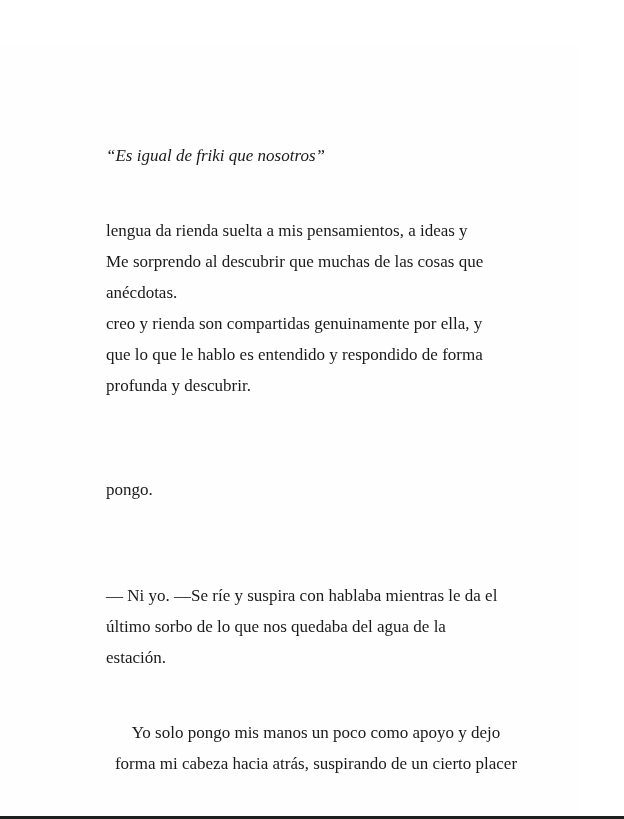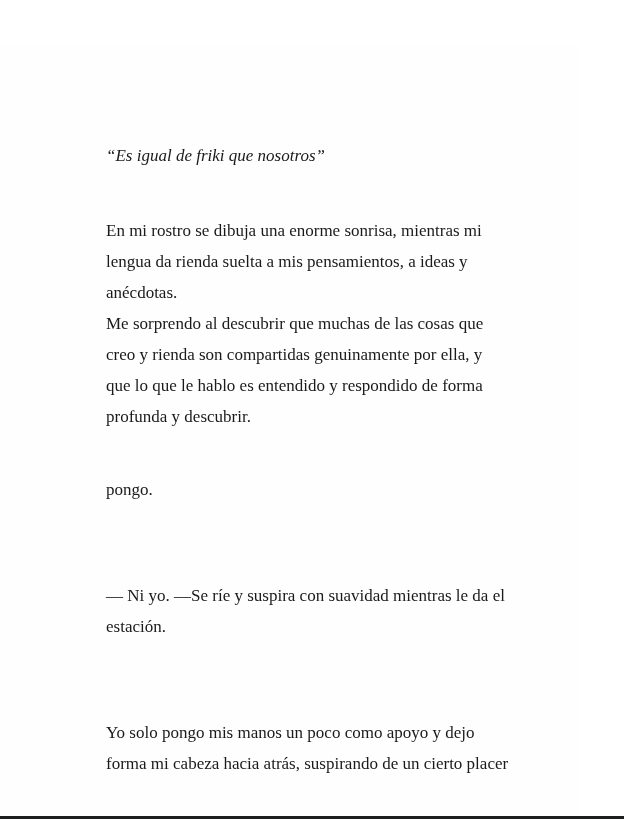--- a/index.html
+++ b/index.html
@@ -51,38 +51,38 @@
 </head>
 <body>
 
 <div class="page">
 
   <div class="text-block italic" style="top: 94px;">
     <span class="line">“Es igual de friki que nosotros”</span>
   </div>
 
   <div class="text-block" style="top: 169px;">
-    <span class="line">En mi rostro se dibuja una enorme sonrisa, mientras mi</span>
     <span class="line">lengua da rienda suelta a mis pensamientos, a ideas y</span>
+    <span class="line">Me sorprendo al descubrir que muchas de las cosas que</span>
     <span class="line">anécdotas.</span>
-    <span class="line">Me sorprendo al descubrir que muchas de las cosas que</span>
     <span class="line">creo y rienda son compartidas genuinamente por ella, y</span>
     <span class="line">que lo que le hablo es entendido y respondido de forma</span>
     <span class="line">profunda y descubrir.</span>
   </div>
 
   <div class="text-block" style="top: 428px;">
     <span class="line">pongo.</span>
   </div>
 
   <div class="text-block" style="top: 534px;">
-    <span class="line">— Ni yo. —Se ríe y suspira con suavidad mientras le da el</span>
+    <span class="line">— Ni yo. —Se ríe y suspira con hablaba mientras le da el</span>
+    <span class="line">último sorbo de lo que nos quedaba del agua de la</span>
     <span class="line">estación.</span>
   </div>
 
-  <div class="text-block" style="top: 671px;">
+  <div class="text-block" style="top: 671px; text-align: center;">
     <span class="line">Yo solo pongo mis manos un poco como apoyo y dejo</span>
     <span class="line">forma mi cabeza hacia atrás, suspirando de un cierto placer</span>
   </div>
 
 </div>
 
 <div class="bottom-bar"></div>
 
 </body></html>

